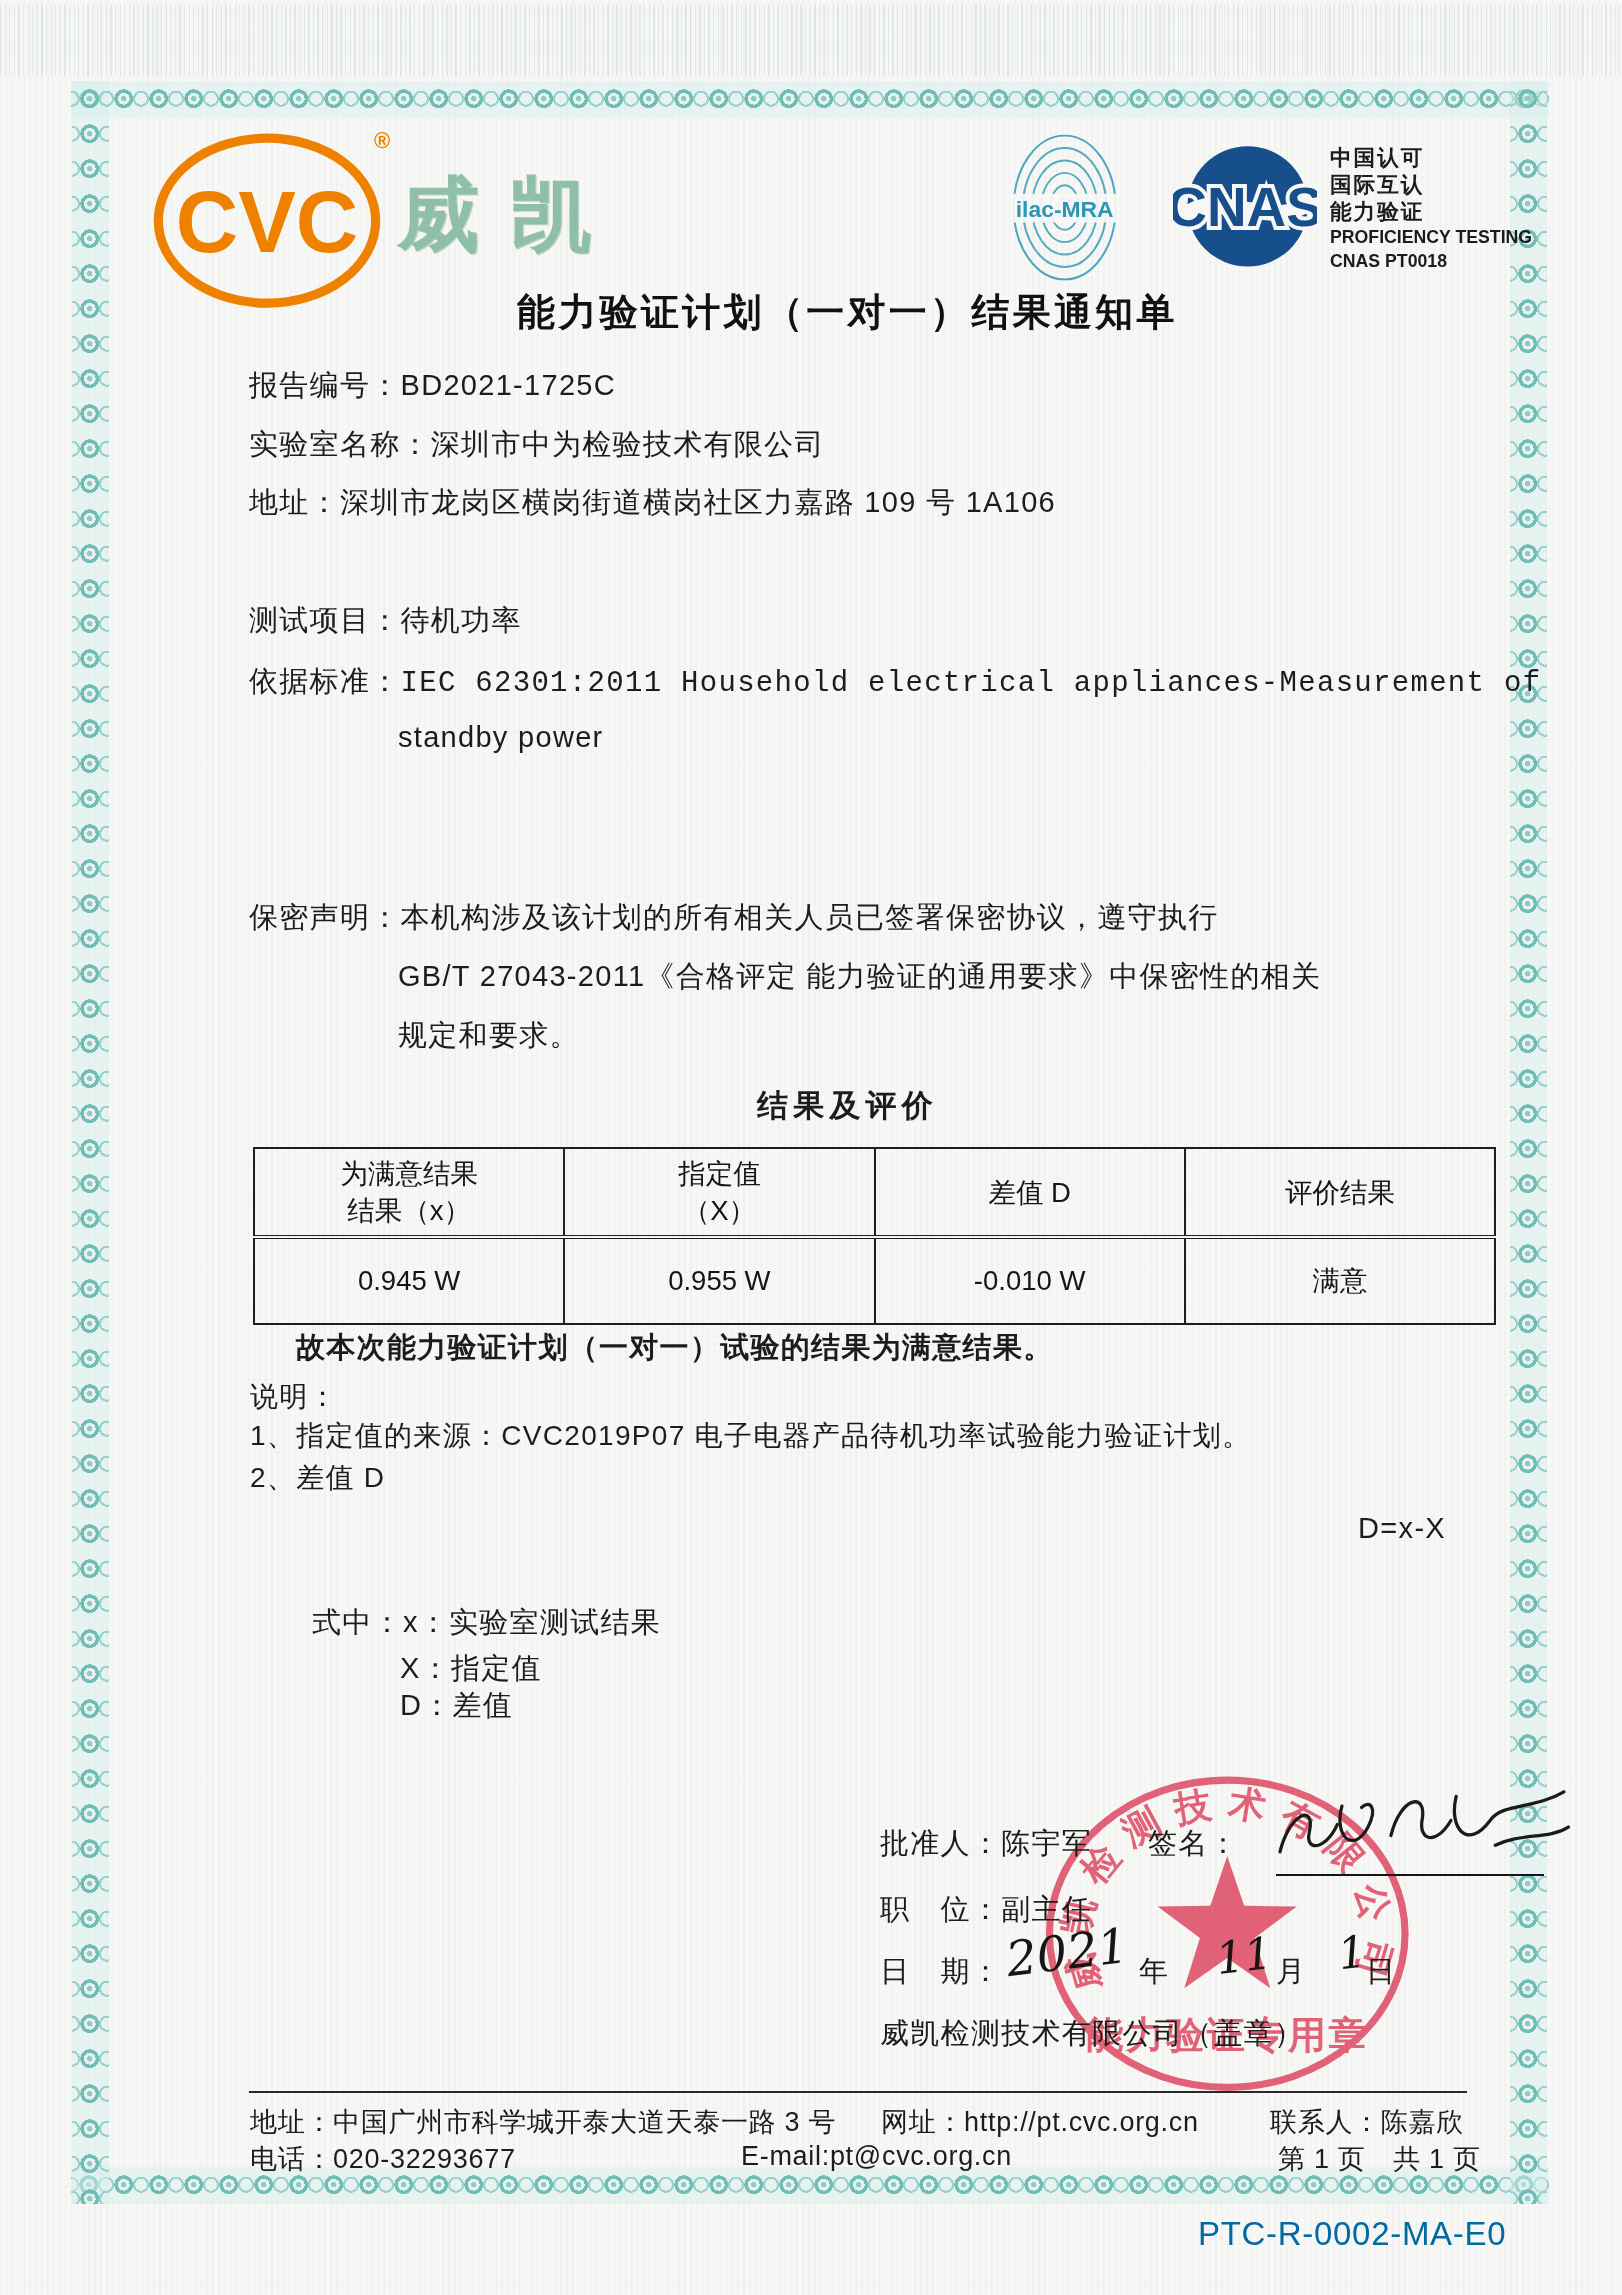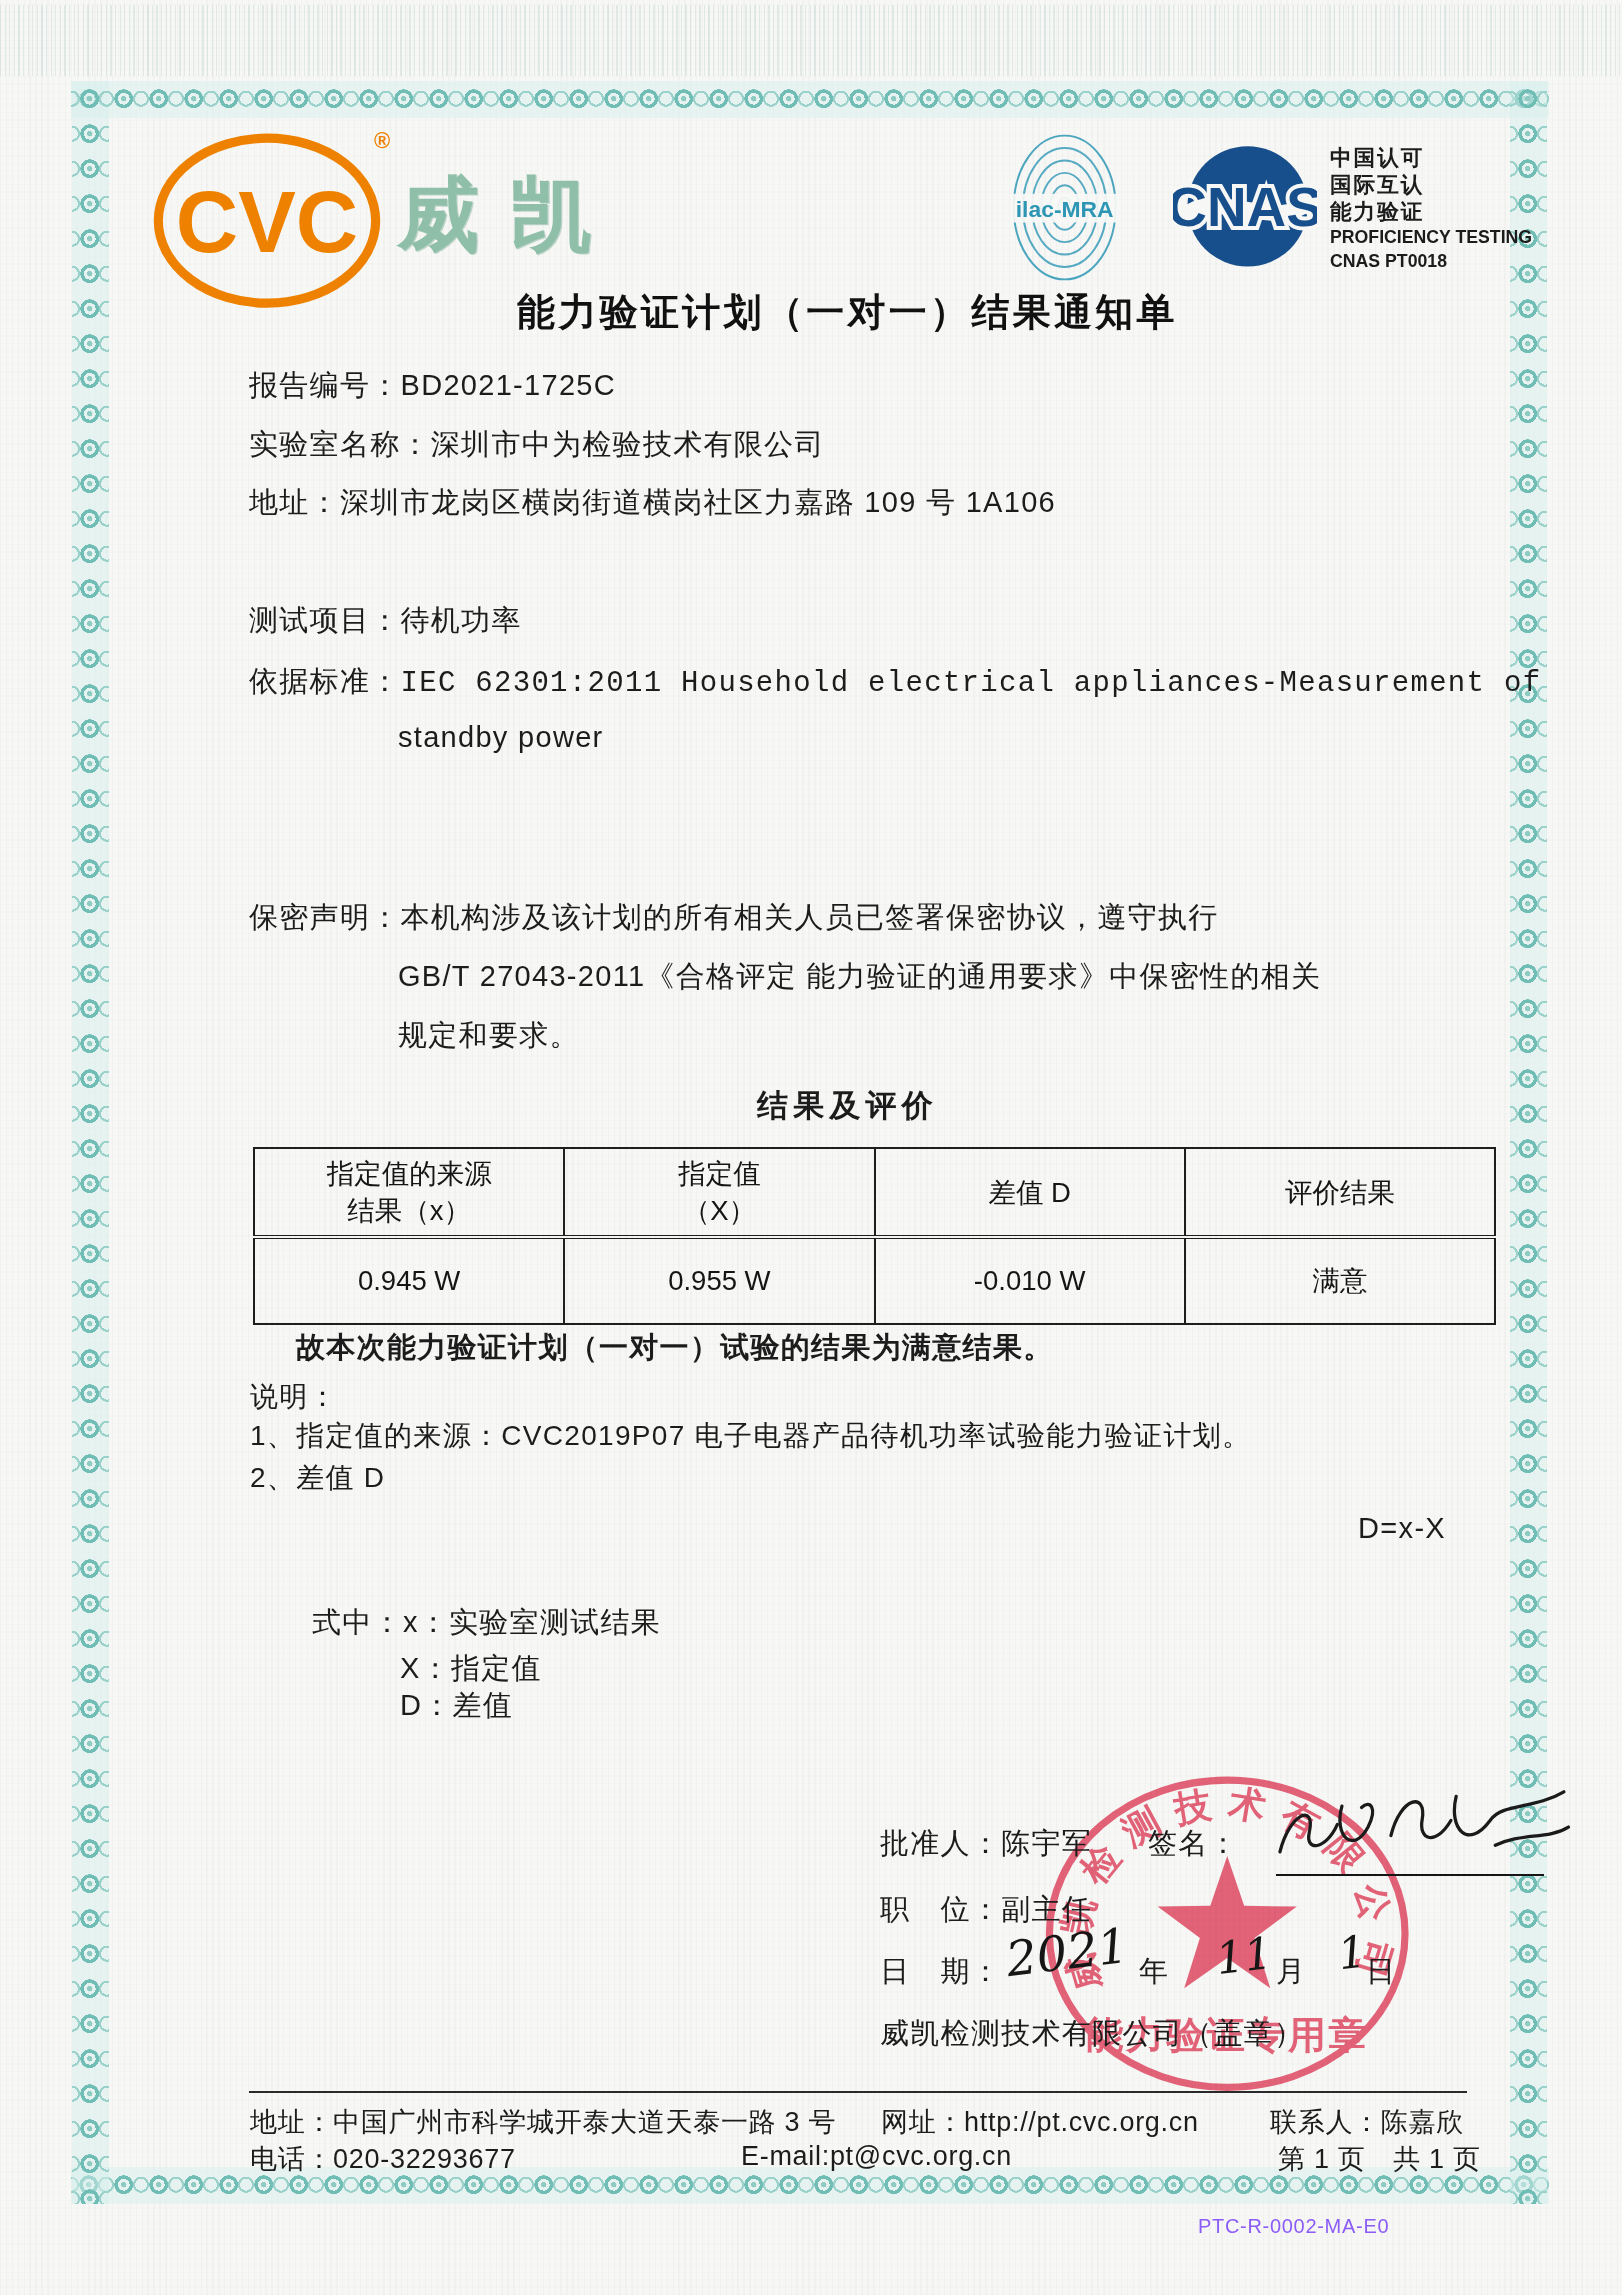--- a/index.html
+++ b/index.html
@@ -71,21 +71,21 @@
     position:absolute; font-family:"DejaVu Serif","Liberation Serif",serif;
     font-style:italic; color:#161616; transform:rotate(-7deg); white-space:nowrap;
   }
   .sig-underline{
     position:absolute; left:1276px; top:1874px; width:268px; border-top:2px solid #151515;
   }
   .footer-sep{
     position:absolute; left:249px; top:2091px; width:1218px; border-top:2.6px solid #2a2a2a;
   }
   .foot{ font-size:27px; letter-spacing:0.7px; }
-  .form-code{ position:absolute; left:1198px; top:2215px; font-size:20px; color:#8b5cf6; letter-spacing:0.7px;}
+  .form-code{ position:absolute; left:1198px; top:2215px; font-size:33px; color:#0369a1; letter-spacing:0.7px;}
   .stamp-wrap{ position:absolute; left:1034px; top:1767px; mix-blend-mode:multiply; opacity:0.88; }
   svg text{ font-family:"Liberation Sans","DejaVu Sans",sans-serif; }
 </style>
 </head>
 <body>
 
 <div class="page">
 
   <div class="scan-strip"></div>
   <div class="orn orn-top"></div>
@@ -137,21 +137,21 @@
   <div class="line" style="left:249px; top:898px;">保密声明：本机构涉及该计划的所有相关人员已签署保密协议，遵守执行</div>
   <div class="line" style="left:398px; top:957px;">GB/T 27043-2011《合格评定 能力验证的通用要求》中保密性的相关</div>
   <div class="line" style="left:398px; top:1016px;">规定和要求。</div>
 
   <div class="heading">结果及评价</div>
 
   <table class="results">
     <thead>
       <tr>
         <th>
-          <span>指定值的来源</span>
+          <span>为满意结果</span>
           <span>结果（x）</span>
         </th>
         <th>
           <span>指定值</span>
           <span>（X）</span>
         </th>
         <th>
           <span>差值 D</span>
         </th>
         <th>

